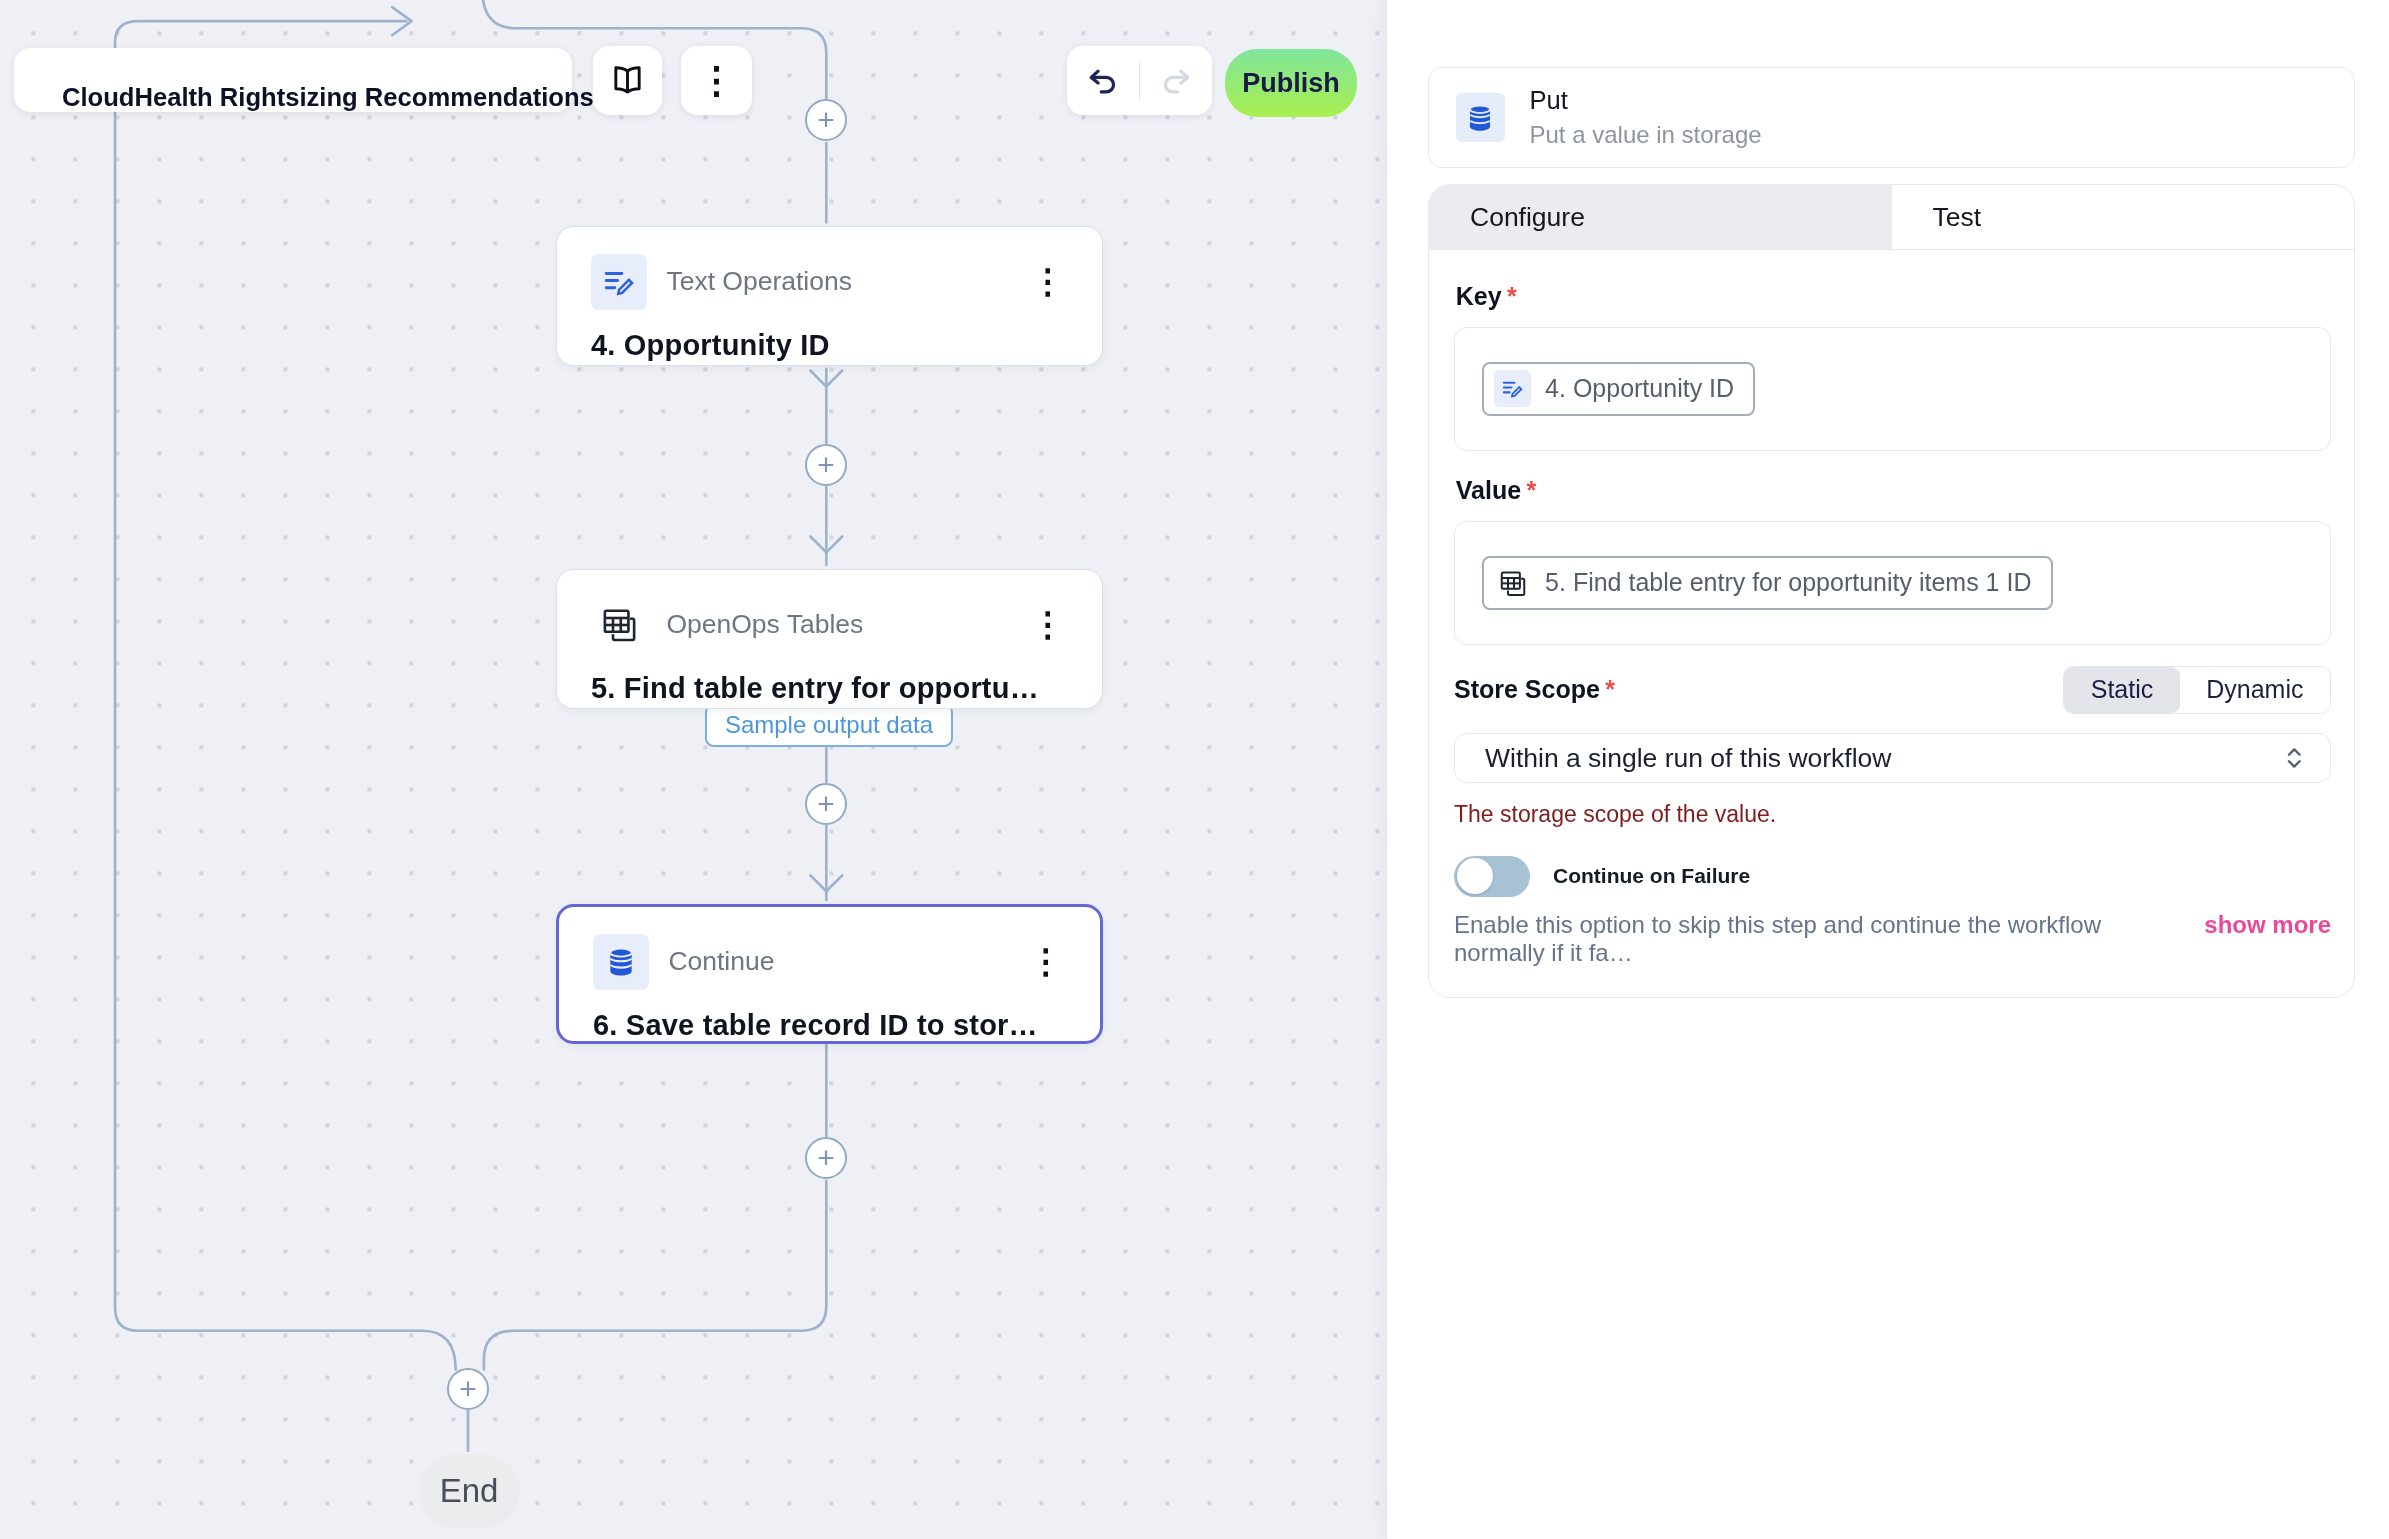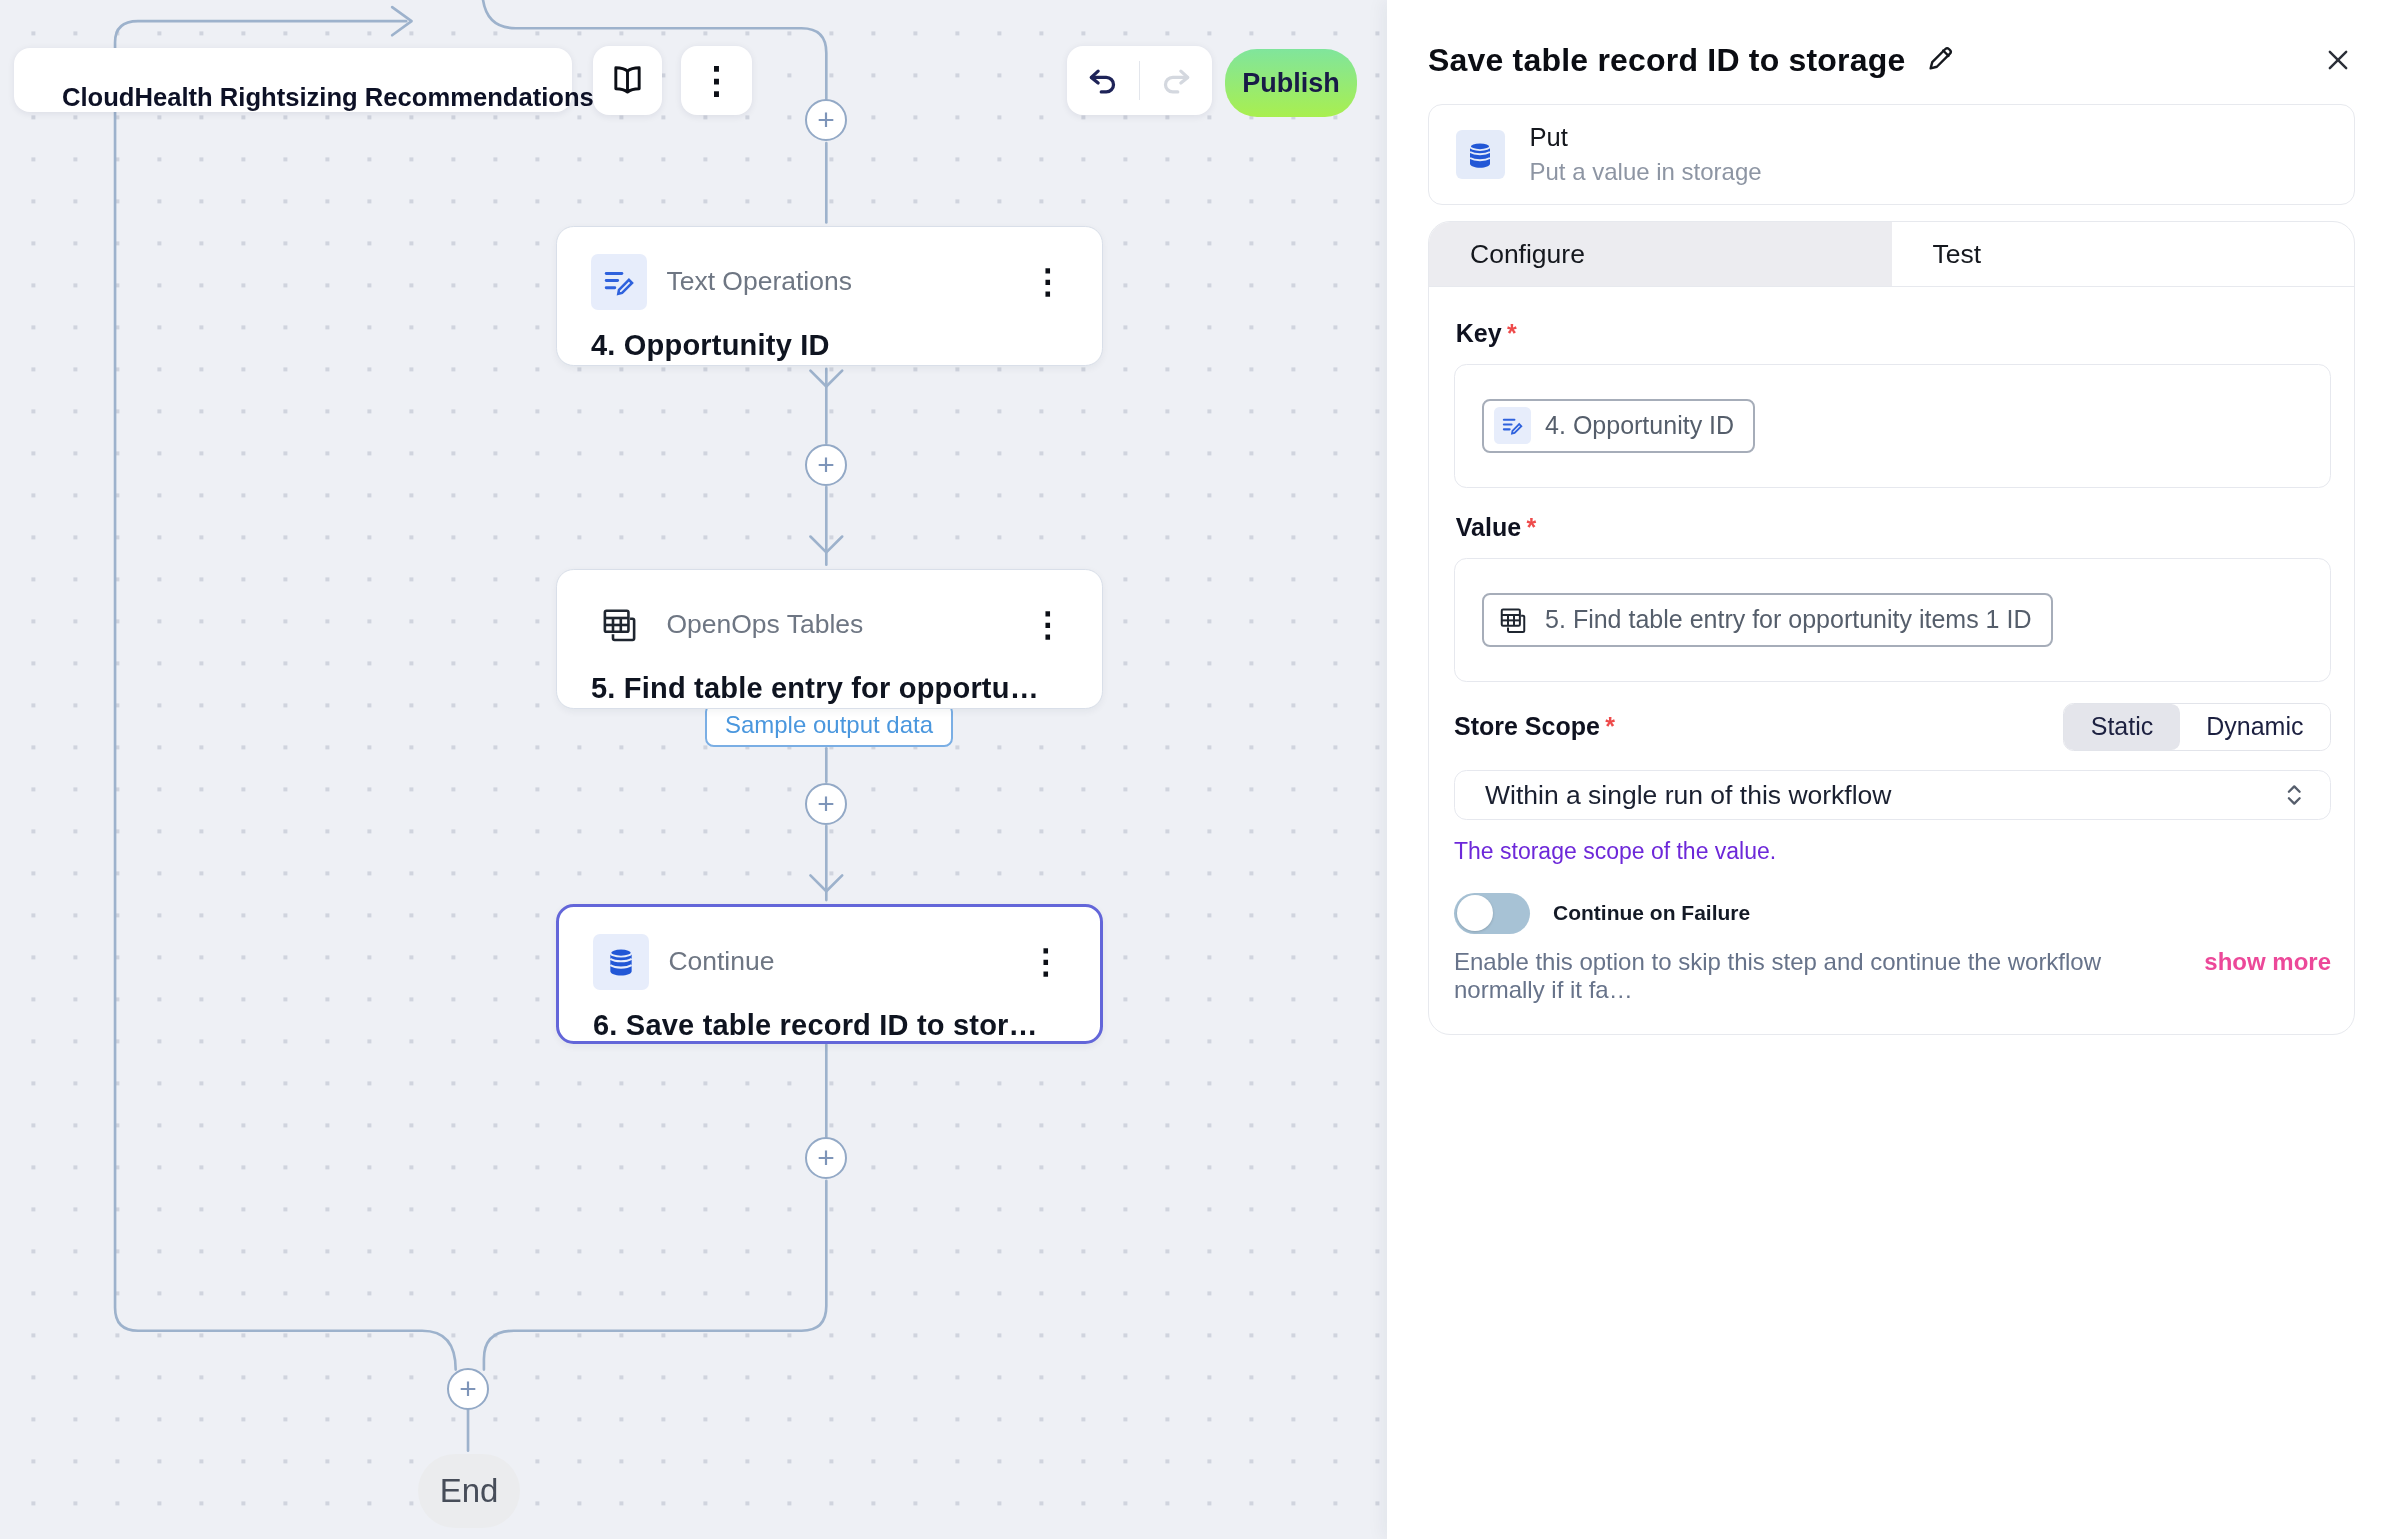--- a/index.html
+++ b/index.html
@@ -92,21 +92,21 @@
   .chip-text{white-space:nowrap;}
 
   .scope-row{display:flex;align-items:center;margin-top:21px;}
   .seg{margin-left:auto;display:flex;border:1.8px solid #e2e4ea;border-radius:10.6px;overflow:hidden;height:48px;}
   .seg-opt{display:flex;align-items:center;justify-content:center;padding:0 26.5px;font-size:25px;color:#1c2040;cursor:pointer;background:#fff;}
   .seg-opt.active{background:#e4e5eb;border-radius:8.8px;}
 
   .select{margin-top:19.4px;border:1.8px solid #e6e8ee;border-radius:12.4px;height:50px;
     display:flex;align-items:center;padding:0 23px 0 30px;cursor:pointer;}
   .select-value{font-size:26.5px;font-weight:500;color:#1a2030;flex:1;}
-  .help-text{font-size:23px;color:#6d28d9;margin-top:17.7px;}
+  .help-text{font-size:23px;color:#7f1d1d;margin-top:17.7px;}
 
   .toggle-row{display:flex;align-items:center;gap:23px;margin-top:28px;}
   .toggle{width:76px;height:41px;border-radius:23px;background:var(--toggle-track);position:relative;cursor:pointer;flex:0 0 auto;}
   .toggle .knob{position:absolute;left:2.6px;top:2.6px;width:36px;height:36px;border-radius:50%;background:#fff;box-shadow:0 0.9px 2.6px rgba(0,0,0,.18);}
   .toggle-label{font-size:21px;font-weight:700;color:#141a26;}
   .toggle-desc{font-size:24px;color:#67738a;margin-top:14px;display:flex;align-items:baseline;gap:23px;}
   .show-more{font-size:24px;font-weight:700;color:#ec4899;cursor:pointer;white-space:nowrap;}
 
   svg{display:block;}
 </style>
@@ -243,35 +243,20 @@
           <path d="M17.5 6.5 L23 11.5 L17.5 16"></path>
             <path d="M22.5 11.5 H11 a5.8 5.8 0 0 0 0 11.6 H15"></path>
         </svg>
       </span>
     </div>
     <button id="publish-btn">Publish</button>
   </div>
 
   <div id="panel">
 
-    <div class="panel-header">
-      <span class="panel-title">Save table record ID to storage</span>
-      <span class="pencil">
-        <svg width="30" height="30" viewBox="0 0 24 24" fill="none" stroke="#15181e" stroke-width="1.9" stroke-linecap="round" stroke-linejoin="round">
-          <path d="M14.5 5.2 l4.3 4.3"></path>
-            <path d="M4.5 19.5 l1.3-5 L16.3 4 a2 2 0 0 1 2.8 0 l.9.9 a2 2 0 0 1 0 2.8 L9.5 18.2 z"></path>
-        </svg>
-      </span>
-      <span class="close-x">
-        <svg width="28" height="28" viewBox="0 0 24 24" fill="none" stroke="#2b2f38" stroke-width="2.1" stroke-linecap="round">
-            <path d="M5 5 L19 19"></path>
-            <path d="M19 5 L5 19"></path>
-          </svg>
-      </span>
-    </div>
 
     <div class="put-card">
       <span class="put-icon">
         <svg width="30" height="30" viewBox="0 0 24 24">
           <path fill="#2257d6" d="M4 5c0-1.8 3.6-3.2 8-3.2s8 1.4 8 3.2v14c0 1.8-3.6 3.2-8 3.2S4 20.8 4 19z"></path>
           <path d="M4 9.6c2 1.2 4.9 1.8 8 1.8s6-.6 8-1.8" fill="none" stroke="#e4ebf9" stroke-width="1.6"></path>
           <path d="M4 14.4c2 1.2 4.9 1.8 8 1.8s6-.6 8-1.8" fill="none" stroke="#e4ebf9" stroke-width="1.6"></path>
           <ellipse cx="12" cy="5" rx="8" ry="3" fill="none" stroke="#e4ebf9" stroke-width="1.4"></ellipse>
         </svg>
       </span>

